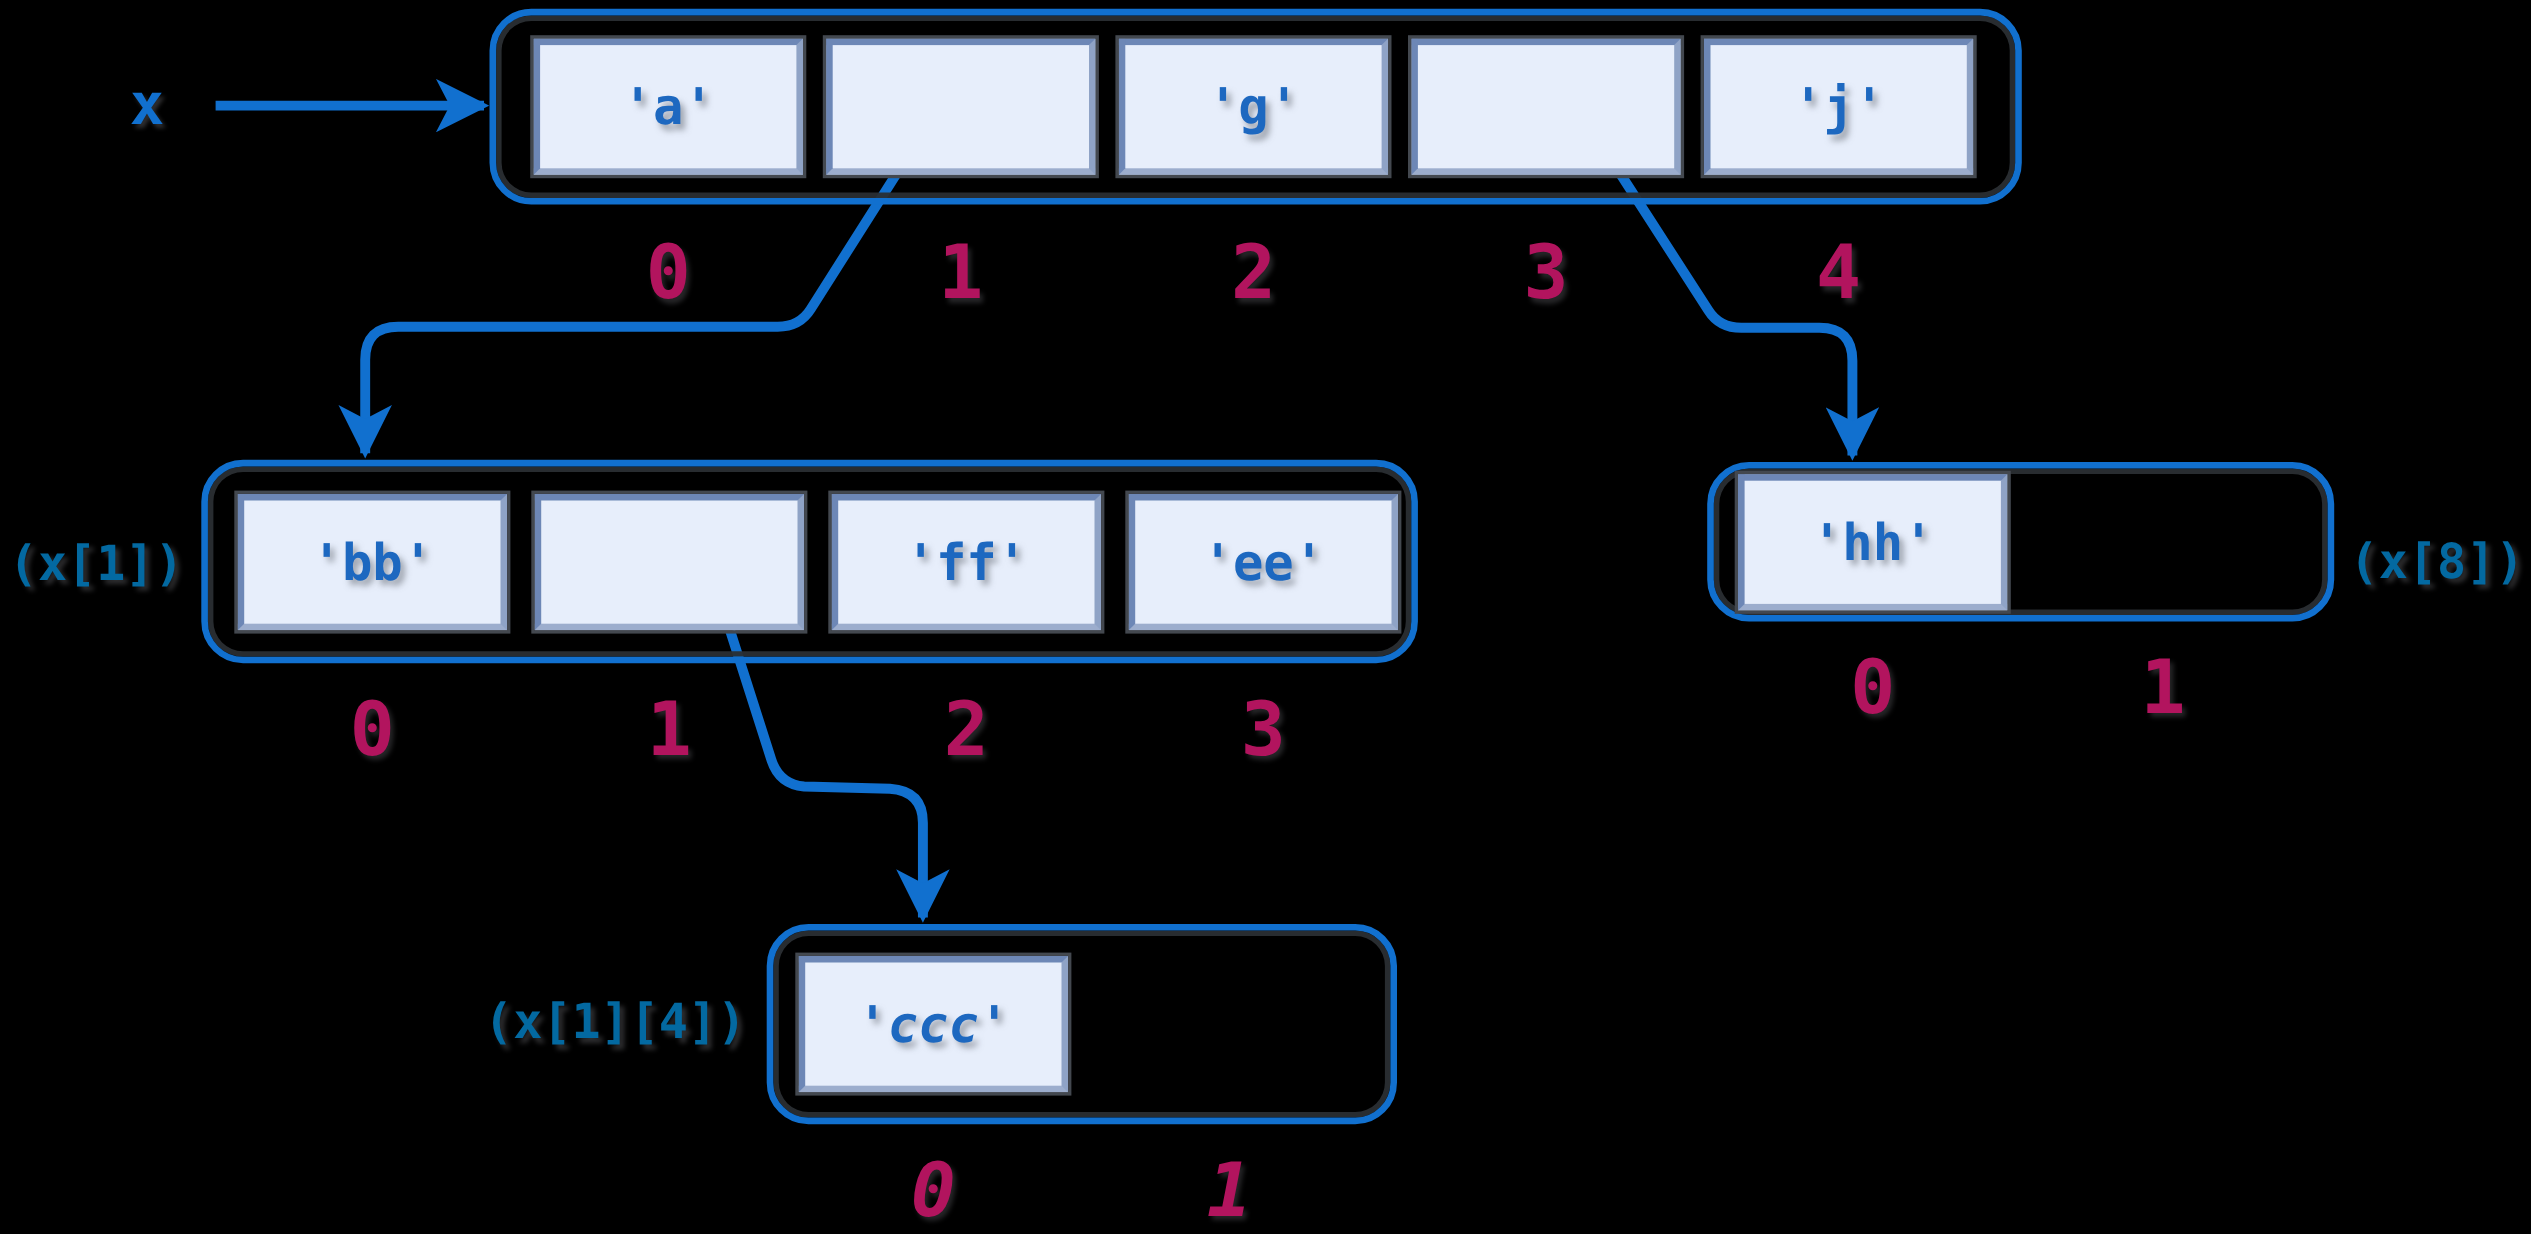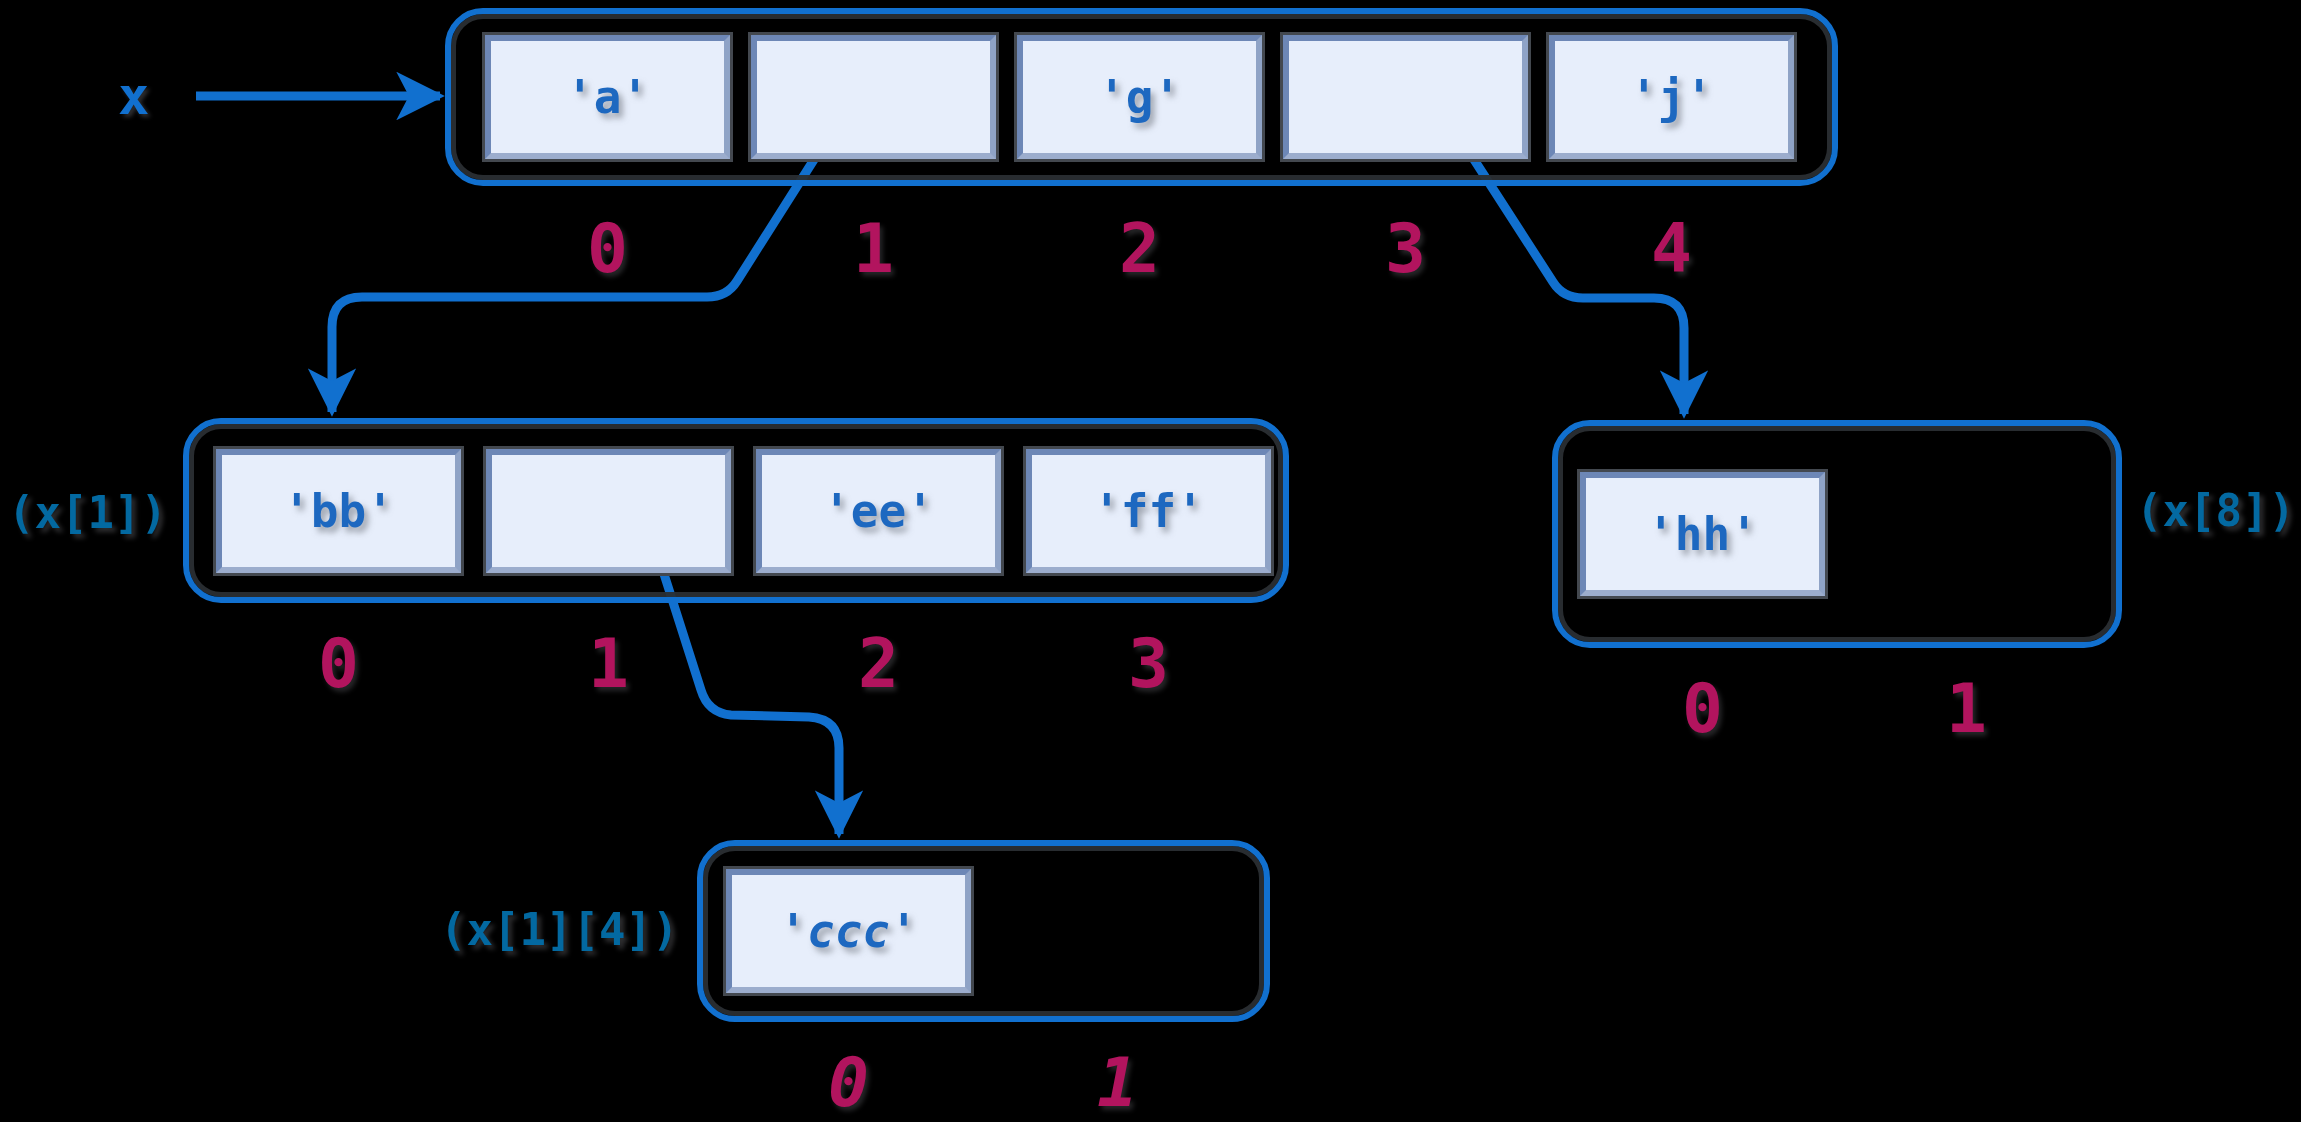--- a/index.html
+++ b/index.html
@@ -41,21 +41,21 @@
   
   .list-x   { left:445px;  top:8px;   }
   .list-x .frame    { width:1393px; height:178px; padding-left:34px; gap:21px; }
   .list-x .indices  { margin-top:28px; padding-left:40px; gap:21px; }
 
   .list-x1  { left:183px;  top:418px; }
   .list-x1 .frame   { width:1106px; height:185px; padding-left:27px; gap:25px; }
   .list-x1 .indices { margin-top:26px; padding-left:33px; gap:25px; }
 
   .list-x3  { left:1552px; top:420px; }
-  .list-x3 .frame   { width:570px;  height:228px; padding-left:22px; gap:19px; }
+  .list-x3 .frame   { width:570px;  height:145px; padding-left:22px; gap:19px; }
   .list-x3 .indices { margin-top:26px; padding-left:28px; gap:19px; }
 
   .list-x11 { left:697px;  top:840px;font-style:italic; }
   .list-x11 .frame   { width:573px; height:182px; padding-left:23px; gap:24px; }
   .list-x11 .indices { margin-top:26px; padding-left:29px; gap:24px; }
 
   
   .ptr-label {
     position:absolute; font-weight:bold; font-size:44px; line-height:1;
     color:#0369a1; text-shadow:4px 4px 5px rgba(85,85,90,0.55);
@@ -123,24 +123,24 @@
 
   <div class="listwrap list-x1">
     <div class="frame">
       <div class="cell">
         <span class="cellval">'bb'</span>
       </div>
       <div class="cell">
         <span class="cellval"></span>
       </div>
       <div class="cell">
-        <span class="cellval">'ee'</span>
+        <span class="cellval">'ff'</span>
       </div>
       <div class="cell">
-        <span class="cellval">'ff'</span>
+        <span class="cellval">'ee'</span>
       </div>
     </div>
     <div class="indices">
       <span class="idx">0</span>
       <span class="idx">1</span>
       <span class="idx">2</span>
       <span class="idx">3</span>
     </div>
   </div>
 

